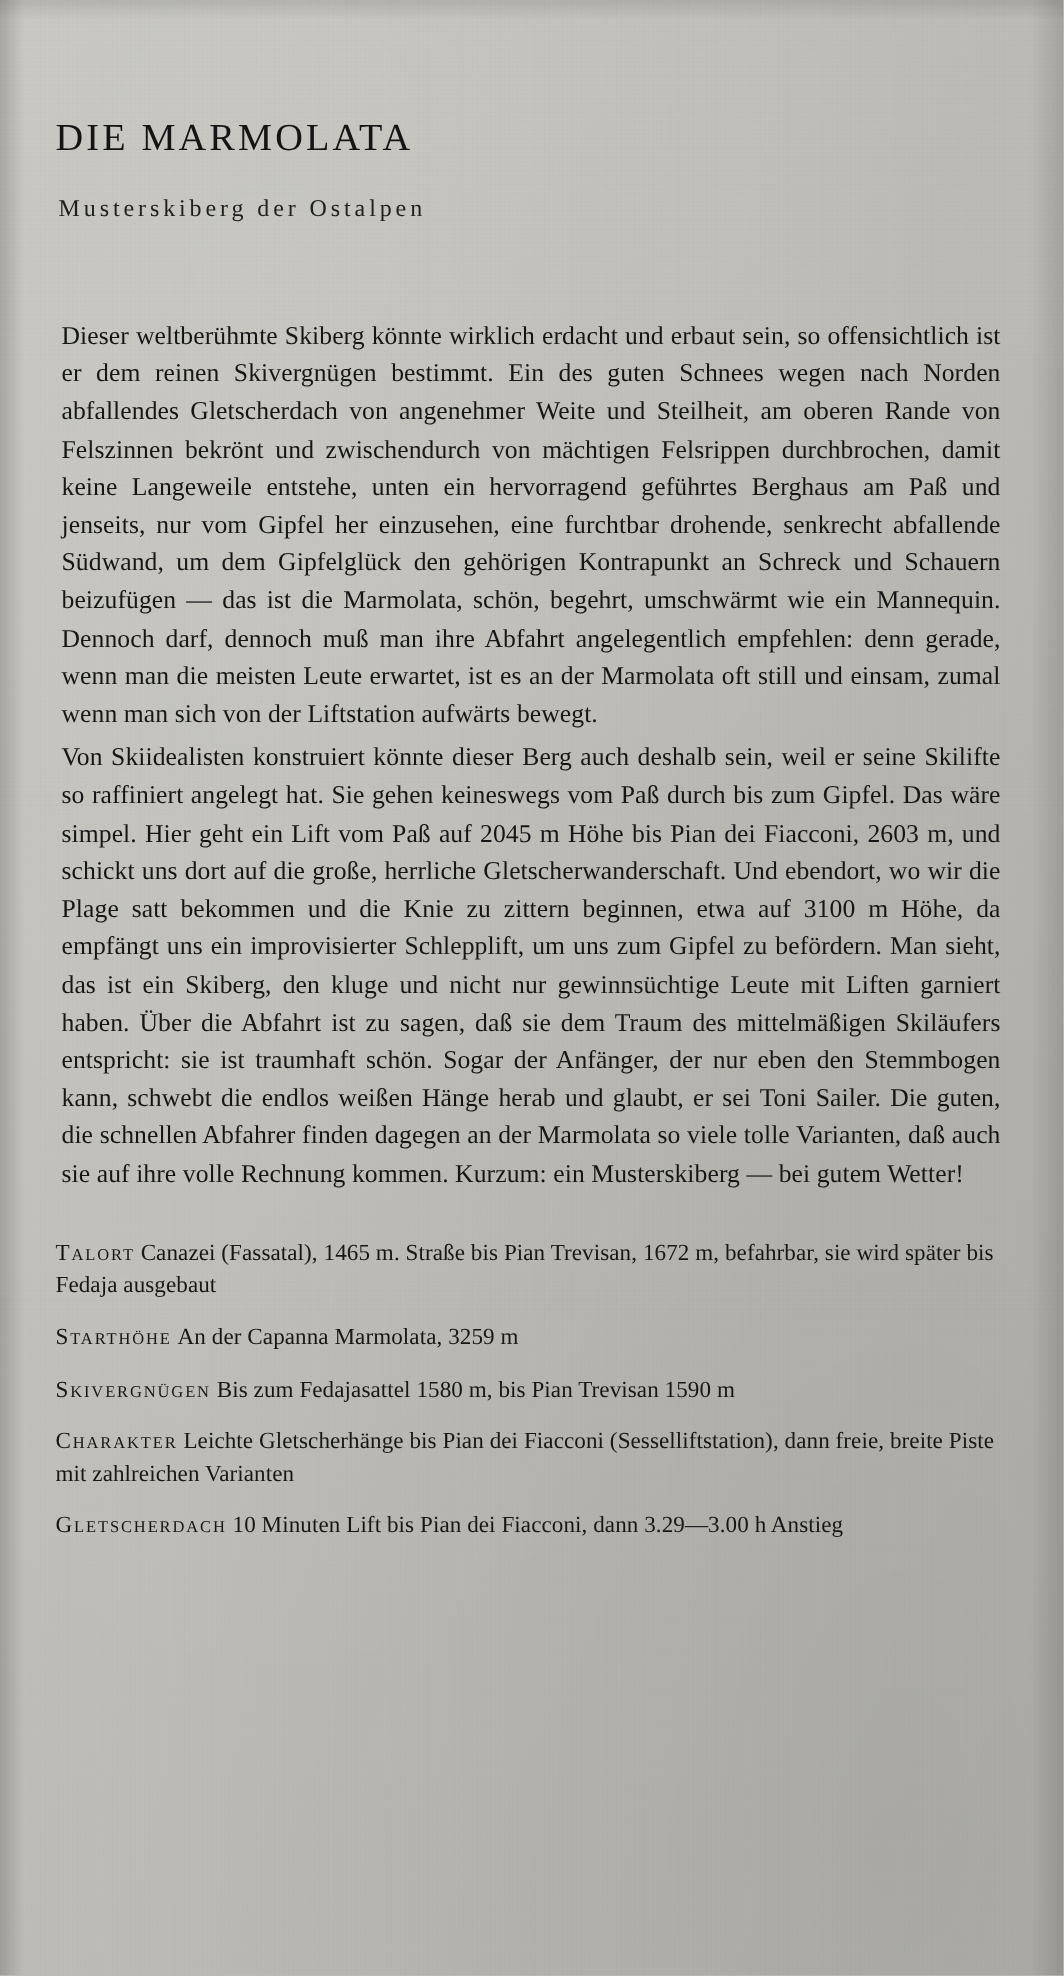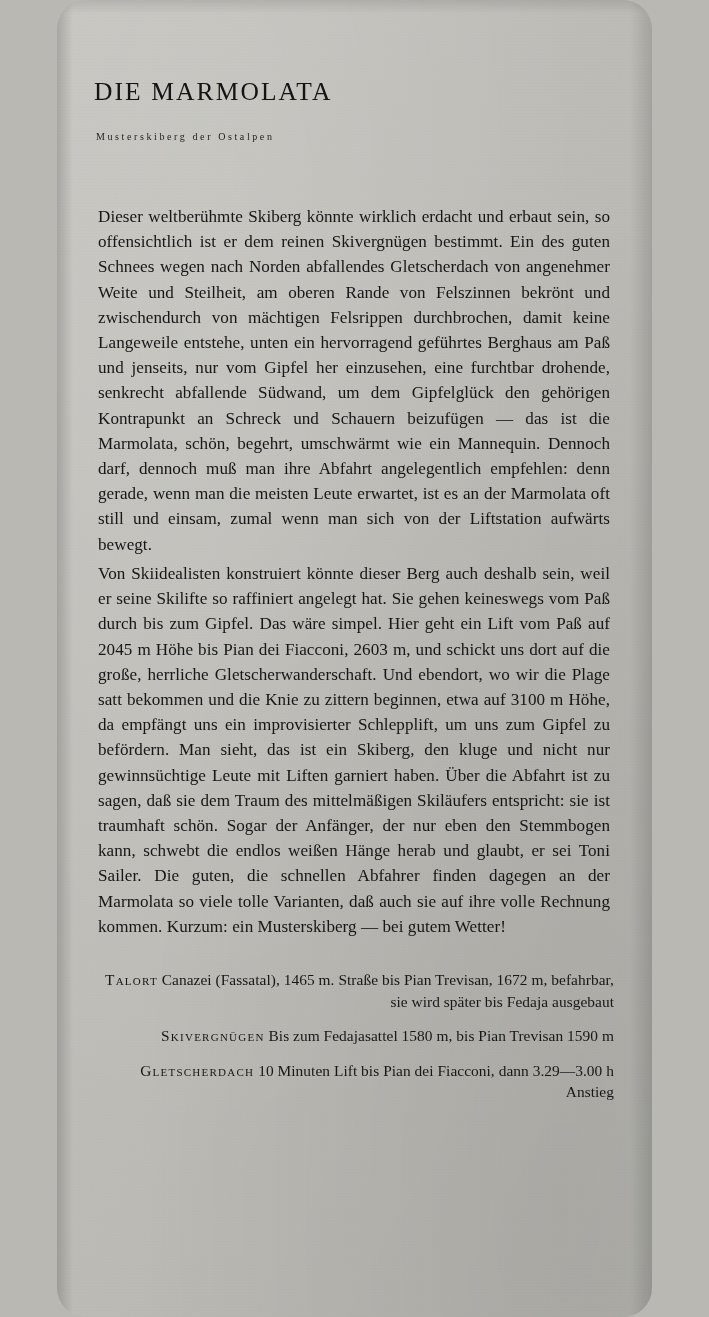--- a/index.html
+++ b/index.html
@@ -6,31 +6,30 @@
   html, body {
     margin: 0;
     padding: 0;
     background: #b9b8b3;
   }
   body {
     font-family: "Liberation Serif", serif;
   }
   .page {
     position: relative;
-    width: 595px;
+    width: 709px;
     height: 1317px;
     margin: 0 auto;
     background: #c2c1bb;
     background-image:
       linear-gradient(115deg, rgba(255,255,255,0.06) 0%, rgba(0,0,0,0.04) 60%, rgba(0,0,0,0.07) 100%),
       radial-gradient(ellipse at 25% 18%, rgba(255,255,255,0.10), rgba(255,255,255,0) 62%),
       radial-gradient(ellipse at 85% 92%, rgba(0,0,0,0.07), rgba(0,0,0,0) 60%);
     overflow: hidden;
     color: #1b1b1b;
-    border-radius: 29px;
   }
   .page::after {
     
     content: "";
     position: absolute;
     inset: 0;
     pointer-events: none;
     opacity: 0.30;
     background-image:
       repeating-linear-gradient(0deg, rgba(0,0,0,0.035) 0px, rgba(0,0,0,0) 1px, rgba(0,0,0,0) 2px, rgba(255,255,255,0.030) 3px),
@@ -66,21 +65,21 @@
   h1.title {
     font-family: "Liberation Serif", serif;
     font-size: 25.5px;
     font-weight: normal;
     letter-spacing: 2.1px;
     margin: 0 0 0 0;
     line-height: 1.1;
     color: #141414;
   }
   .subtitle {
-    font-size: 10px;
+    font-size: 16px;
     letter-spacing: 2.6px;
     margin: 25px 0 0 2px;
     color: #1f1f1f;
   }
 
   .body-text {
     margin-top: 62px;
     font-size: 17.1px;
     line-height: 25.2px;
     text-align: justify;
@@ -95,21 +94,20 @@
   .body-text p + p { margin-top: 0; }
 
   .facts {
     margin-top: 30px;
     font-size: 15.4px;
     line-height: 21.6px;
     color: #171717;
   }
   .fact {
     margin-bottom: 13px;
-    text-align: right;
   }
   .fact:last-child { margin-bottom: 0; }
   .fact .key {
     letter-spacing: 1.25px;
     font-variant: small-caps;
     text-transform: none;
   }
   .fact .val {
     letter-spacing: 0.05px;
   }
@@ -132,22 +130,30 @@
       <p>Dieser weltberühmte Skiberg könnte wirklich erdacht und erbaut sein, so offensichtlich ist er dem reinen Skivergnügen bestimmt. Ein des guten Schnees wegen nach Norden abfallendes Gletscherdach von angenehmer Weite und Steilheit, am oberen Rande von Felszinnen bekrönt und zwischendurch von mächtigen Felsrippen durchbrochen, damit keine Langeweile entstehe, unten ein hervorragend geführtes Berghaus am Paß und jenseits, nur vom Gipfel her einzusehen, eine furchtbar drohende, senkrecht abfallende Südwand, um dem Gipfelglück den gehörigen Kontrapunkt an Schreck und Schauern beizufügen — das ist die Marmolata, schön, begehrt, umschwärmt wie ein Mannequin. Dennoch darf, dennoch muß man ihre Abfahrt angelegentlich empfehlen: denn gerade, wenn man die meisten Leute erwartet, ist es an der Marmolata oft still und einsam, zumal wenn man sich von der Liftstation aufwärts bewegt.</p>
       <p>Von Skiidealisten konstruiert könnte dieser Berg auch deshalb sein, weil er seine Skilifte so raffiniert angelegt hat. Sie gehen keineswegs vom Paß durch bis zum Gipfel. Das wäre simpel. Hier geht ein Lift vom Paß auf 2045 m Höhe bis Pian dei Fiacconi, 2603 m, und schickt uns dort auf die große, herrliche Gletscherwanderschaft. Und ebendort, wo wir die Plage satt bekommen und die Knie zu zittern beginnen, etwa auf 3100 m Höhe, da empfängt uns ein improvisierter Schlepplift, um uns zum Gipfel zu befördern. Man sieht, das ist ein Skiberg, den kluge und nicht nur gewinnsüchtige Leute mit Liften garniert haben. Über die Abfahrt ist zu sagen, daß sie dem Traum des mittelmäßigen Skiläufers entspricht: sie ist traumhaft schön. Sogar der Anfänger, der nur eben den Stemmbogen kann, schwebt die endlos weißen Hänge herab und glaubt, er sei Toni Sailer. Die guten, die schnellen Abfahrer finden dagegen an der Marmolata so viele tolle Varianten, daß auch sie auf ihre volle Rechnung kommen. Kurzum: ein Musterskiberg — bei gutem Wetter!</p>
     </div>
 
     <div class="facts">
       <div class="fact">
         <span class="key">Talort</span>
         <span class="val">Canazei (Fassatal), 1465 m. Straße bis Pian Trevisan, 1672 m, befahrbar, sie wird später bis Fedaja ausgebaut</span>
       </div>
       <div class="fact">
+        <span class="key">Starthöhe</span>
+        <span class="val">An der Capanna Marmolata, 3259 m</span>
+      </div>
+      <div class="fact">
         <span class="key">Skivergnügen</span>
         <span class="val">Bis zum Fedajasattel 1580 m, bis Pian Trevisan 1590 m</span>
+      </div>
+      <div class="fact">
+        <span class="key">Charakter</span>
+        <span class="val">Leichte Gletscherhänge bis Pian dei Fiacconi (Sesselliftstation), dann freie, breite Piste mit zahlreichen Varianten</span>
       </div>
       <div class="fact">
         <span class="key">Gletscherdach</span>
         <span class="val">10 Minuten Lift bis Pian dei Fiacconi, dann 3.29—3.00 h Anstieg</span>
       </div>
     </div>
 
   </div>
 </div>
 

